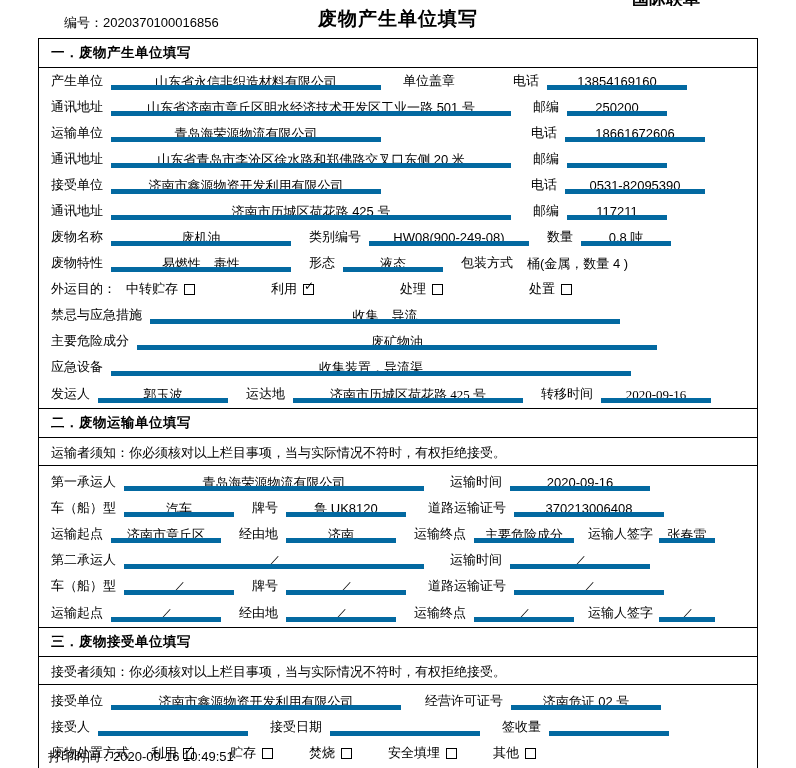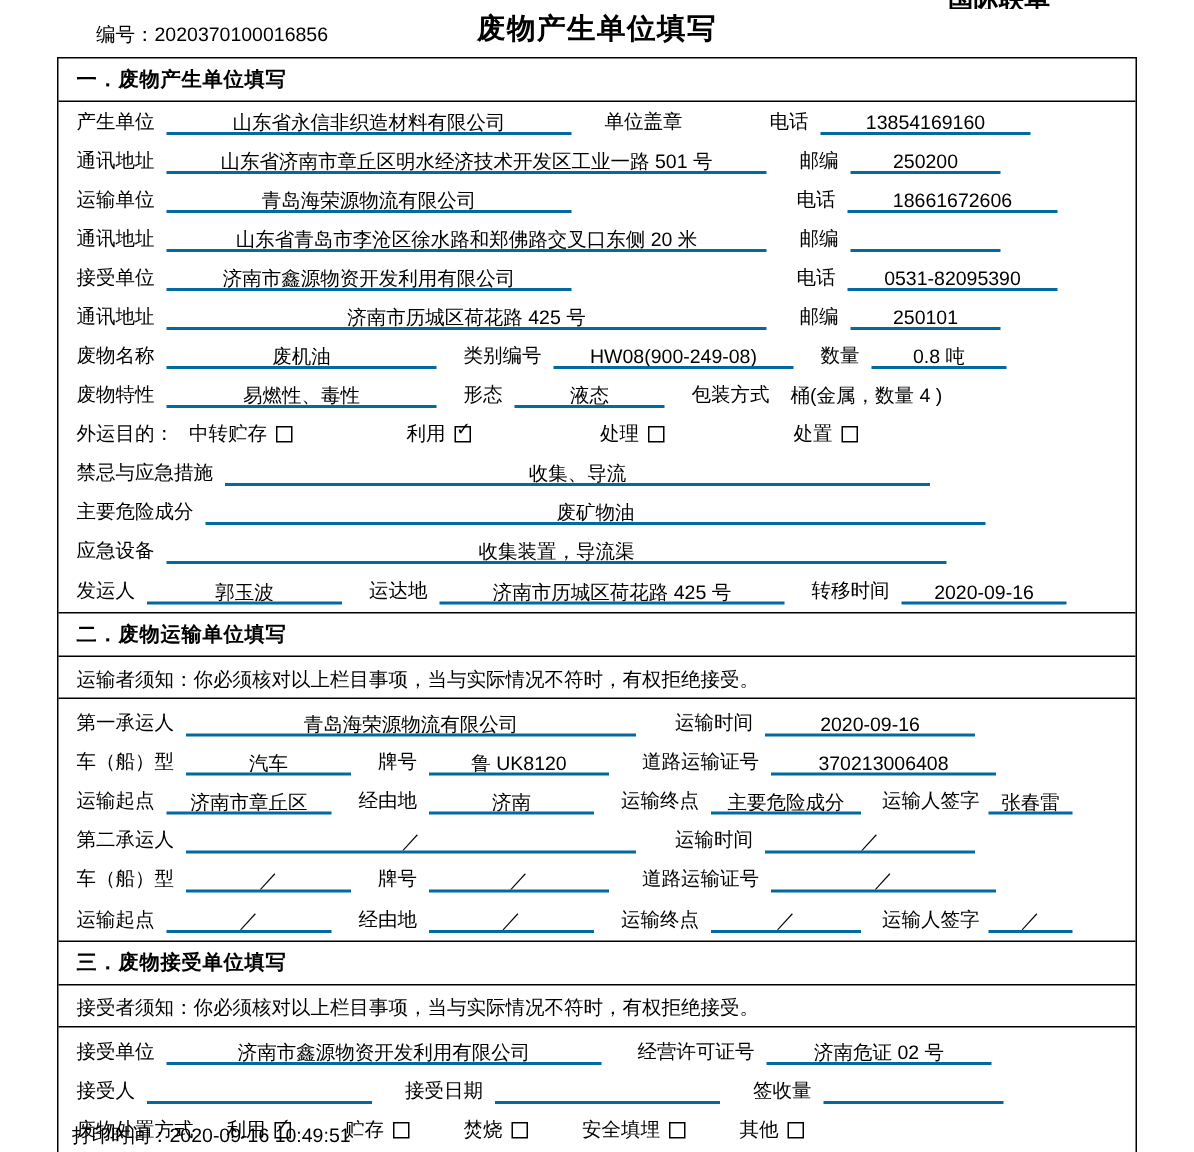--- a/index.html
+++ b/index.html
@@ -82,21 +82,21 @@
     padding: 0 10px 0 12px;
     box-sizing: border-box;
     white-space: nowrap;
   }
   .lbl {
     font-size: 13px;
     flex: none;
   }
   .val {
     font-size: 13px;
-    border-bottom: 2px solid #0369a1;
+    border-bottom: 5px solid #0369a1;
     text-align: center;
     flex: none;
     height: 17px;
     line-height: 17px;
     box-sizing: border-box;
     overflow: hidden;
   }
   .val.left {
     text-align: left;
     padding-left: 6px;
@@ -185,21 +185,21 @@
       <span class="lbl">接受单位</span>
       <span class="val" style="width:270px;margin-left:8px;">济南市鑫源物资开发利用有限公司</span>
       <span class="lbl" style="margin-left:150px;">电话</span>
       <span class="val" style="width:140px;margin-left:8px;">0531-82095390</span>
     </div>
 
     <div class="row">
       <span class="lbl">通讯地址</span>
       <span class="val" style="width:400px;margin-left:8px;">济南市历城区荷花路 425 号</span>
       <span class="lbl" style="margin-left:22px;">邮编</span>
-      <span class="val" style="width:100px;margin-left:8px;">250101</span>
+      <span class="val" style="width:100px;margin-left:8px;">117211</span>
     </div>
 
     <div class="row">
       <span class="lbl">废物名称</span>
       <span class="val" style="width:180px;margin-left:8px;">废机油</span>
       <span class="lbl" style="margin-left:18px;">类别编号</span>
       <span class="val" style="width:160px;margin-left:8px;">HW08(900-249-08)</span>
       <span class="lbl" style="margin-left:18px;">数量</span>
       <span class="val" style="width:90px;margin-left:8px;">0.8 吨</span>
     </div>
@@ -233,21 +233,21 @@
     <div class="row">
       <span class="lbl">主要危险成分</span>
       <span class="val" style="width:520px;margin-left:8px;">废矿物油</span>
     </div>
 
     <div class="row">
       <span class="lbl">应急设备</span>
       <span class="val" style="width:520px;margin-left:8px;">收集装置，导流渠</span>
     </div>
 
-    <div class="row" style="height:28px;">
+    <div class="row" style="height:28px;font-family:Liberation Serif, serif;">
       <span class="lbl">发运人</span>
       <span class="val" style="width:130px;margin-left:8px;">郭玉波</span>
       <span class="lbl" style="margin-left:18px;">运达地</span>
       <span class="val" style="width:230px;margin-left:8px;">济南市历城区荷花路 425 号</span>
       <span class="lbl" style="margin-left:18px;">转移时间</span>
       <span class="val" style="width:110px;margin-left:8px;">2020-09-16</span>
     </div>
 
     <div class="section-head mid">二．废物运输单位填写</div>
     <div class="notice">运输者须知：你必须核对以上栏目事项，当与实际情况不符时，有权拒绝接受。</div>

